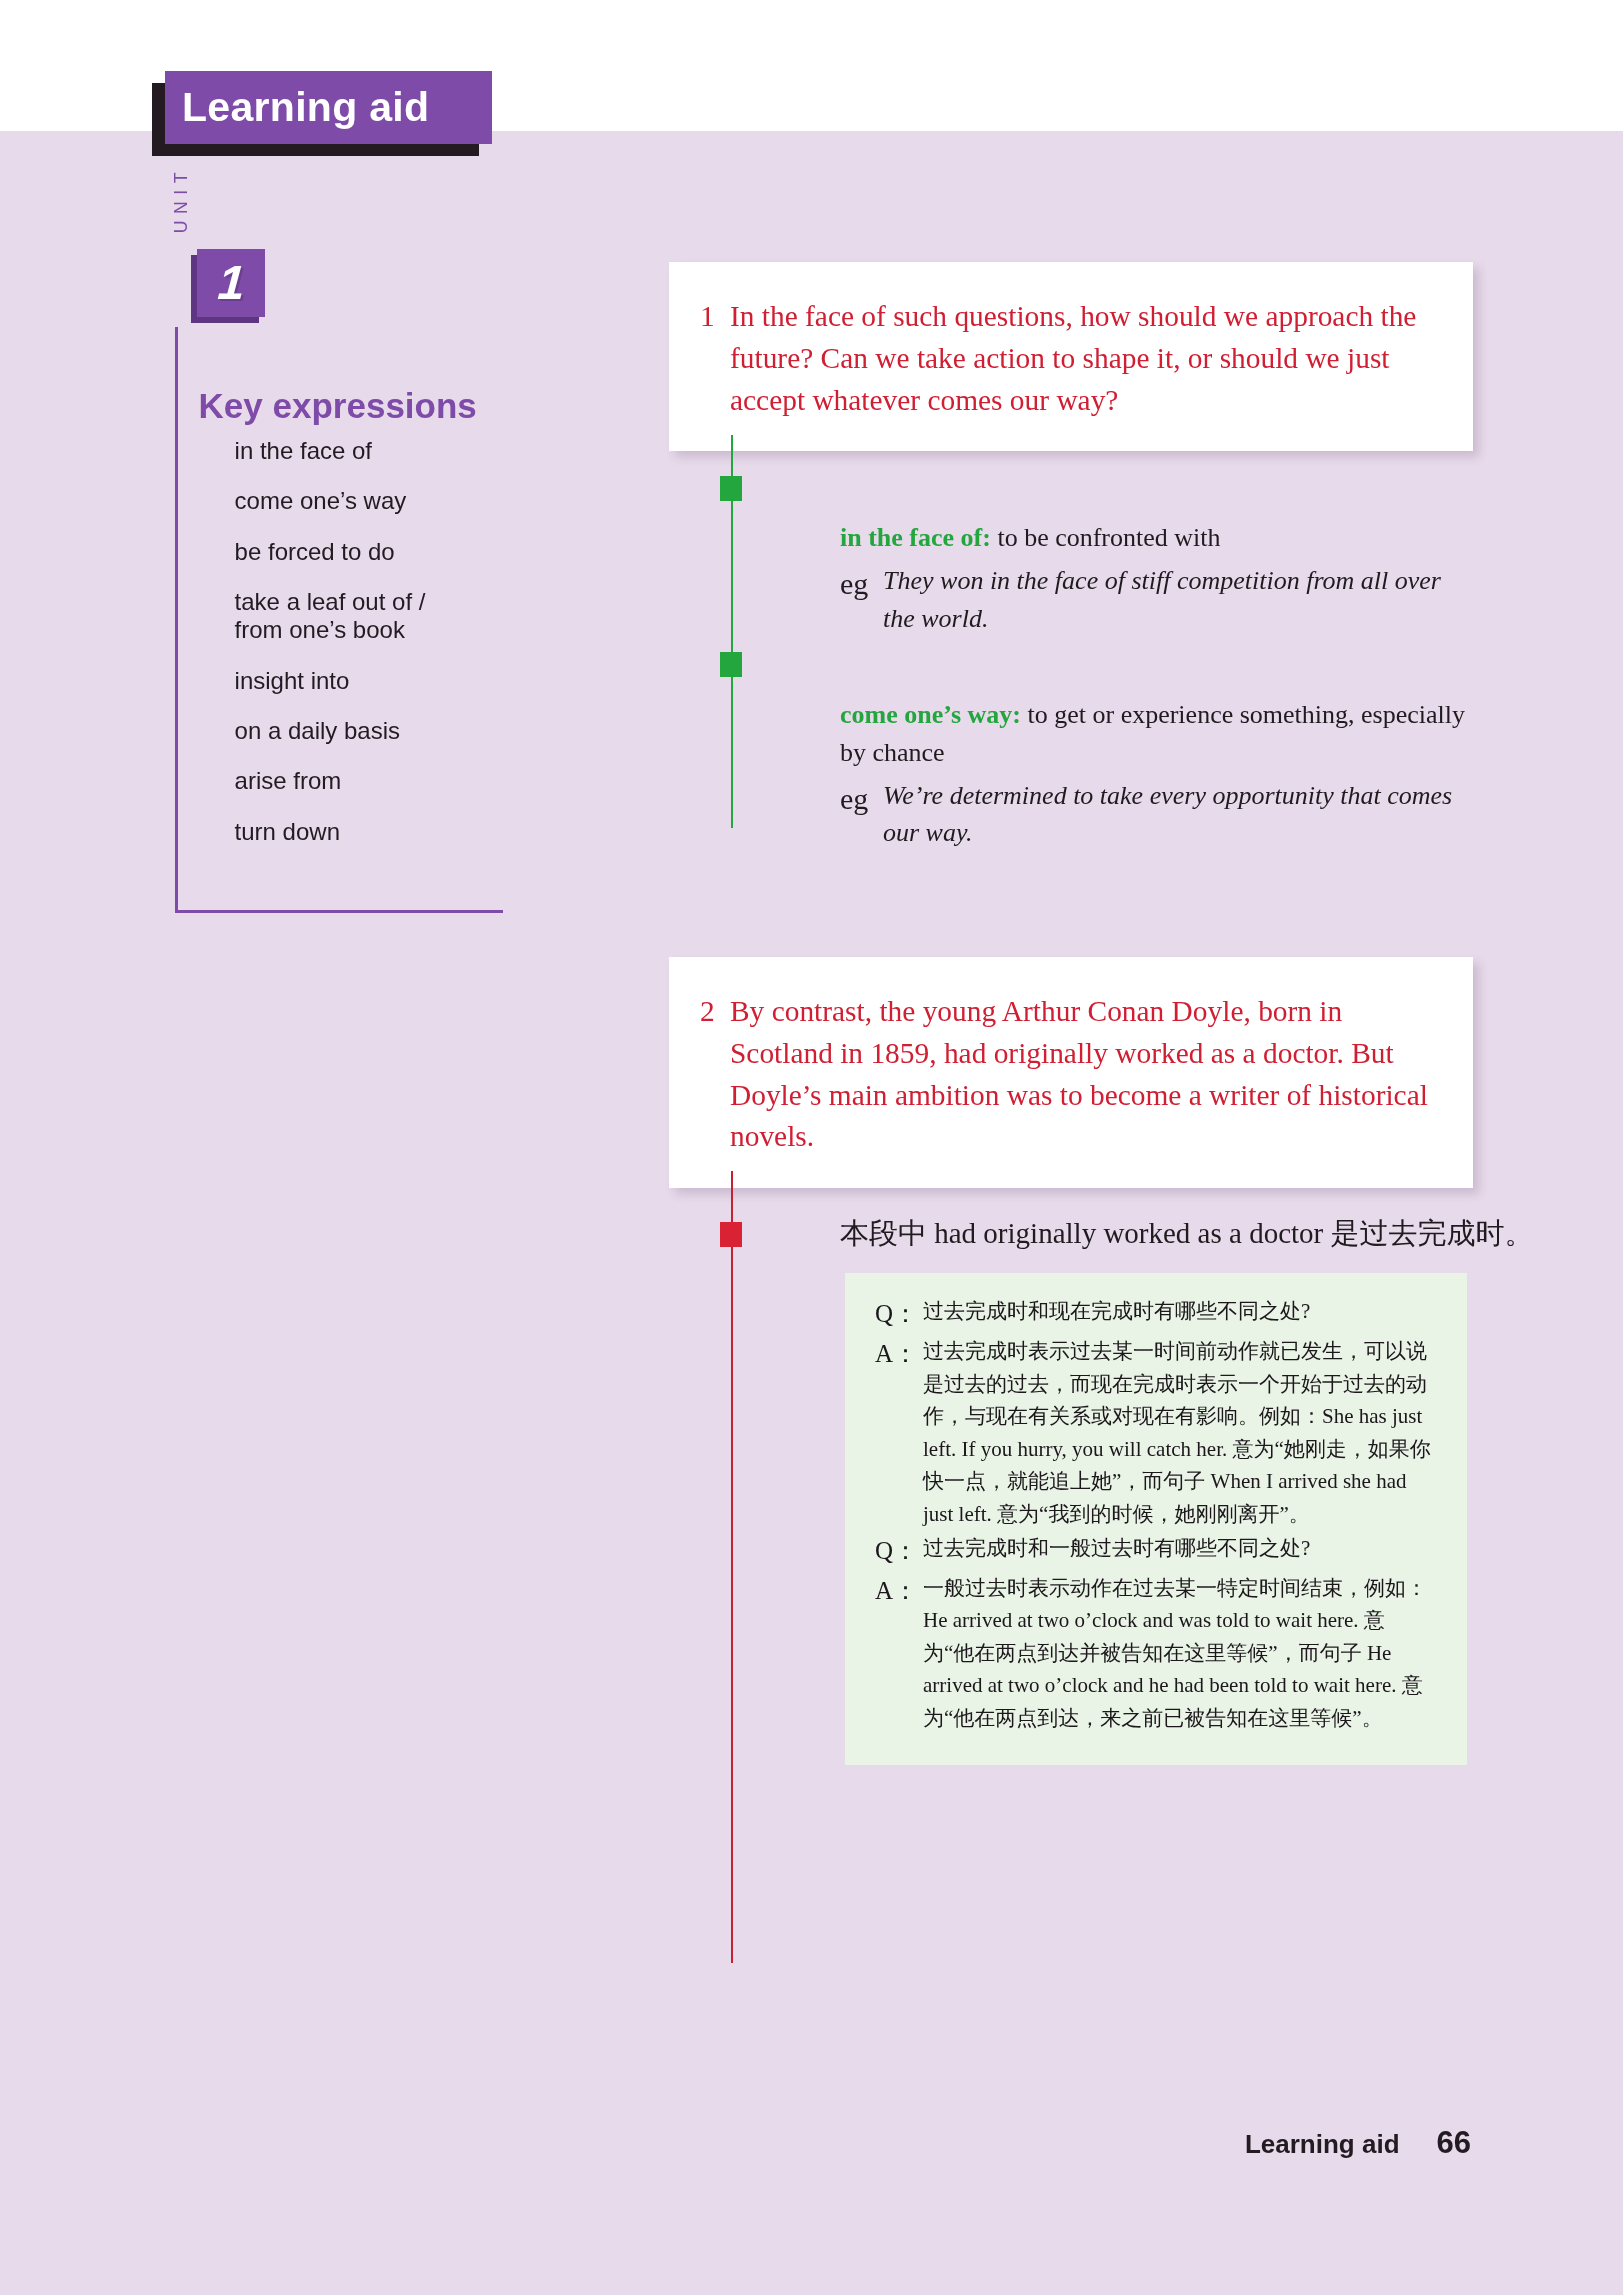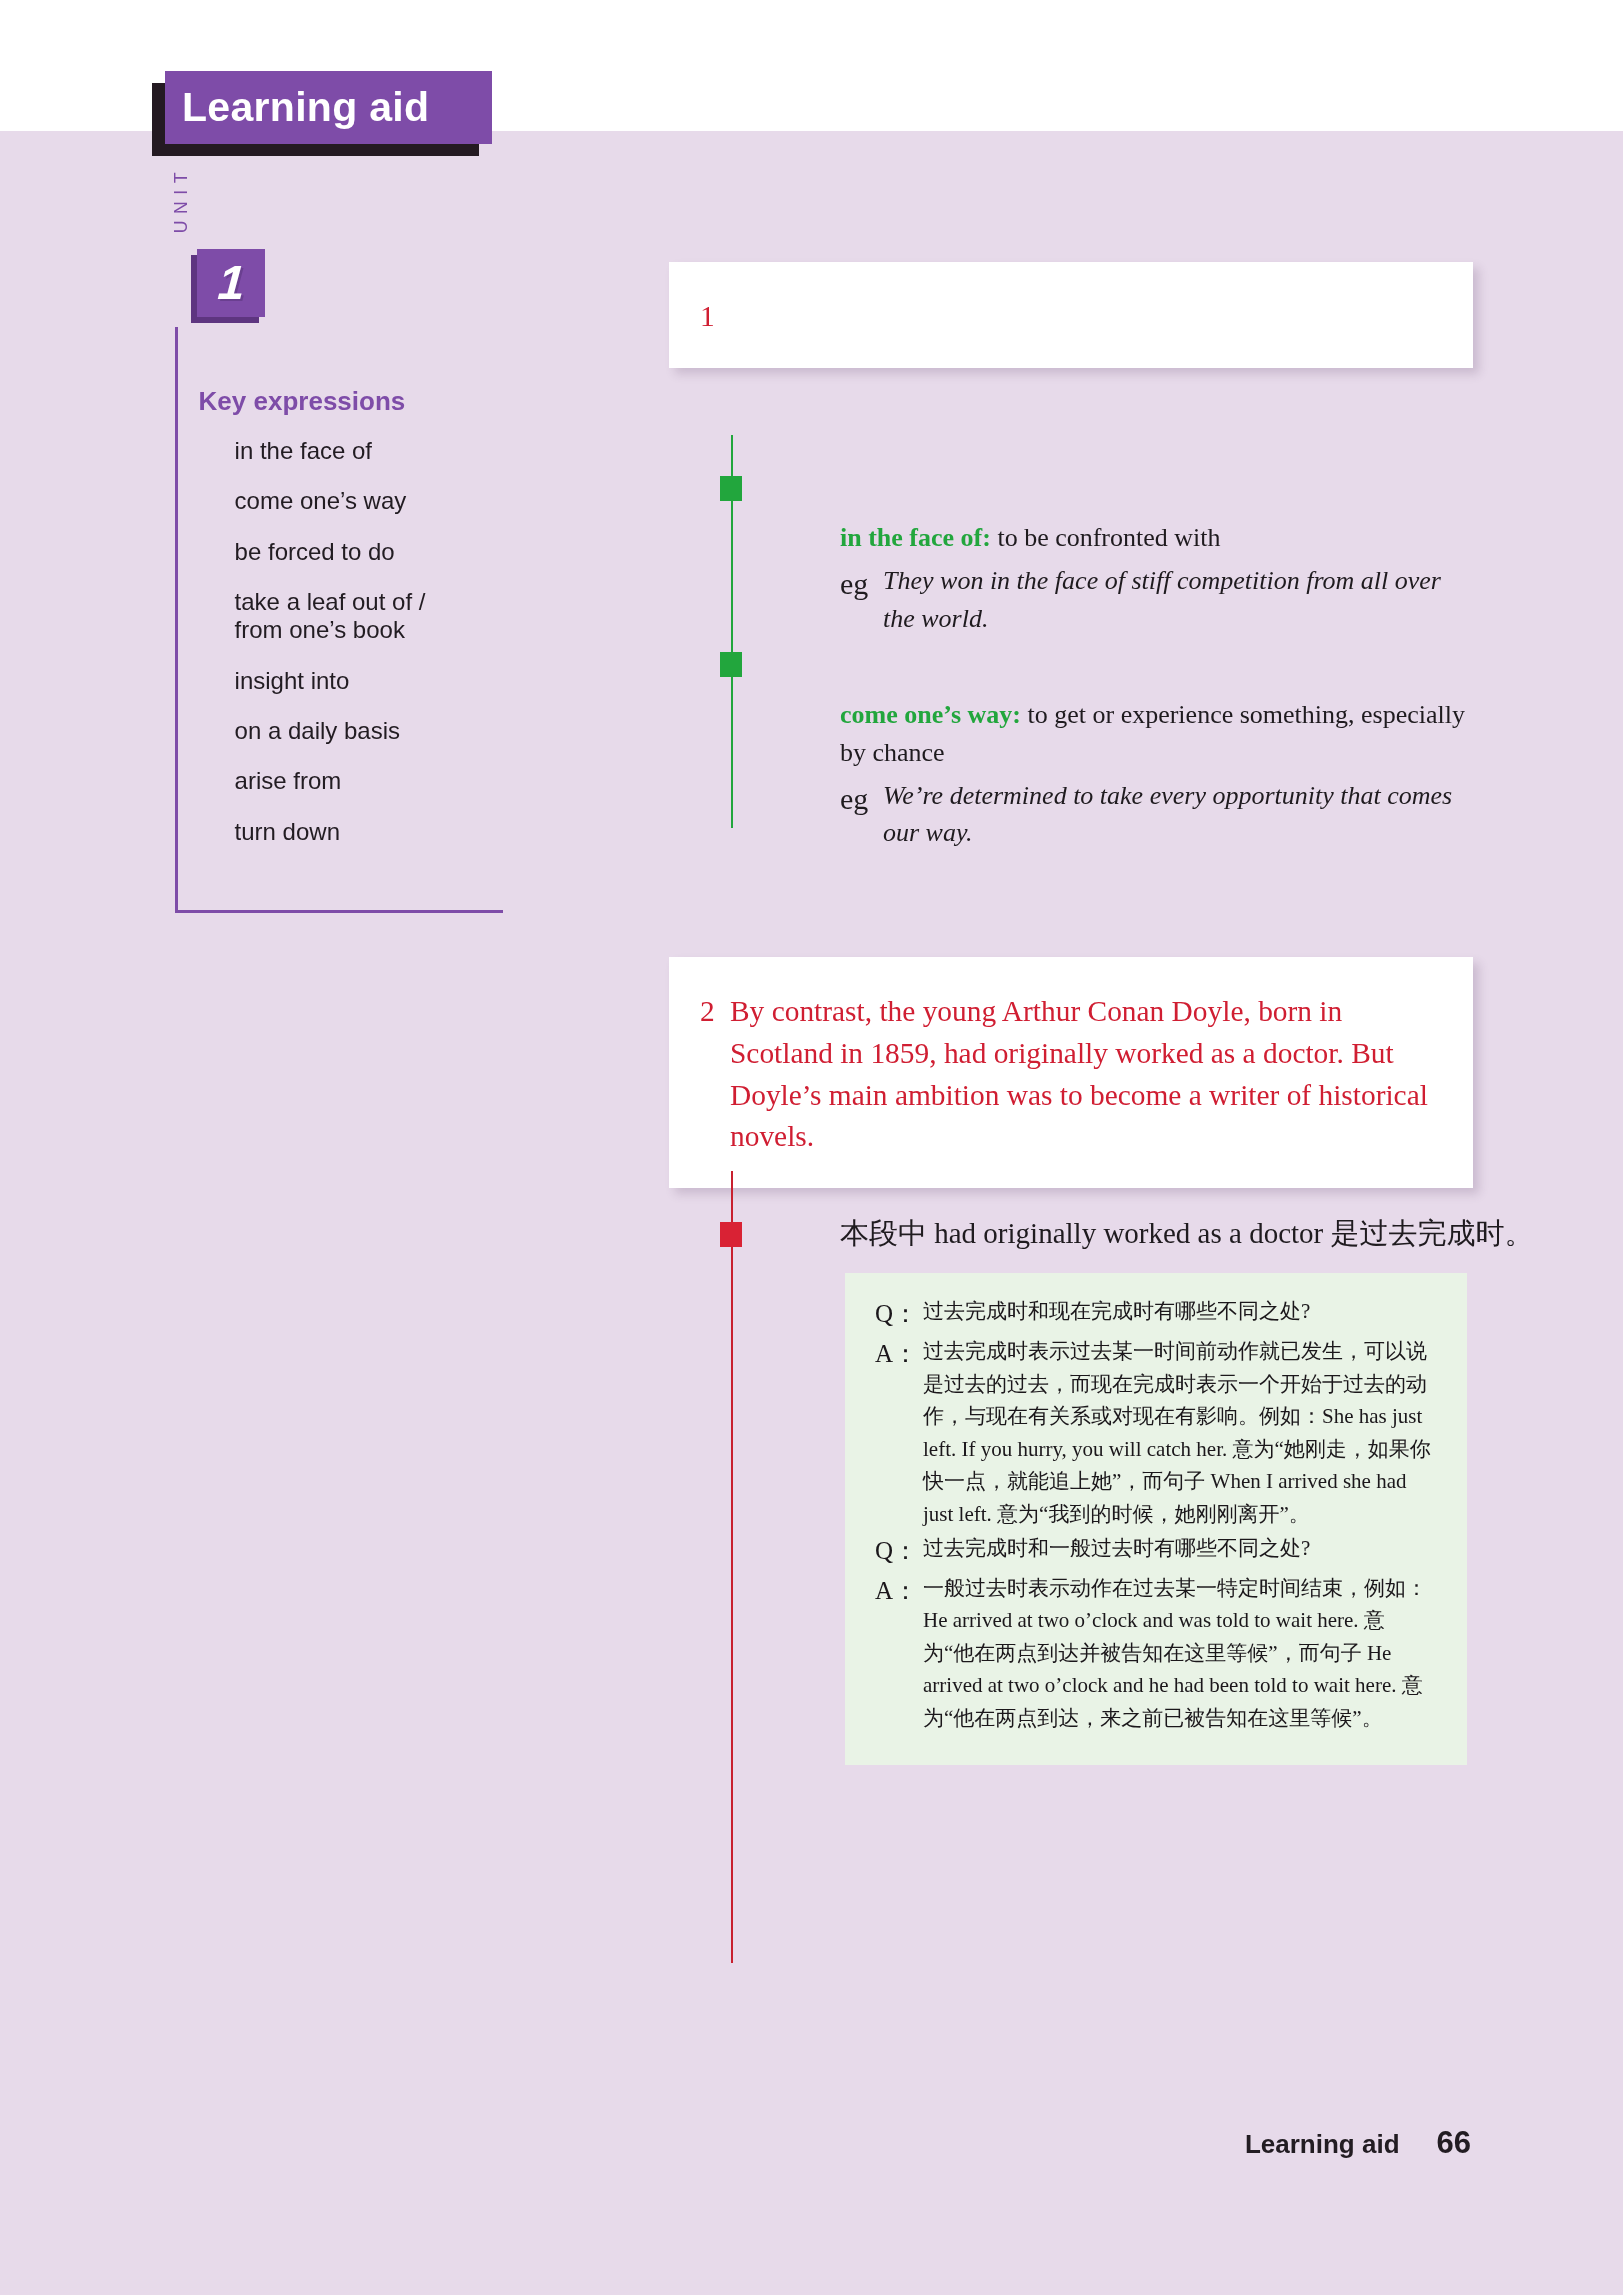--- a/index.html
+++ b/index.html
@@ -125,21 +125,21 @@
     height: 586px;
     border-left: 3.3px solid #7e4ca8;
     border-bottom: 3.3px solid #7e4ca8;
     box-sizing: border-box;
   }
   .kx-title {
     position: absolute;
     left: 23.6px;
     top: 85px;
     color: #7e4ca8;
-    font-size: 26px;
+    font-size: 35px;
     font-weight: bold;
   }
   .kx-list {
     position: absolute;
     left: 23.6px;
     top: 136px;
     width: 294px;
     margin-left: 36px;
   }
   .kx-item {
@@ -310,20 +310,21 @@
     <div class="kx-item">insight into</div>
     <div class="kx-item">on a daily basis</div>
     <div class="kx-item">arise from</div>
     <div class="kx-item">turn down</div>
   </div>
 </div>
 
 <div class="quote-card" style="left:669px; top:262px; width:804px;">
   <div class="quote-inner">
     <div class="quote-num">1</div>
+    <div class="quote-text">In the face of such questions, how should we approach the future? Can we take action to shape it, or should we just accept whatever comes our way?</div>
   </div>
 </div>
 
 <div class="conn-line" style="left:731px; top:435px; height:393px; background:#22a63d;"></div>
 
 <div class="bullet-sq" style="left:720px; top:476px; background:#22a63d;"></div>
 
 <div class="expl" style="left:840px; top:471px; width:651px;">
   <div class="expl-head">
     <span class="expl-term">in the face of:</span><span> to be confronted with</span>

